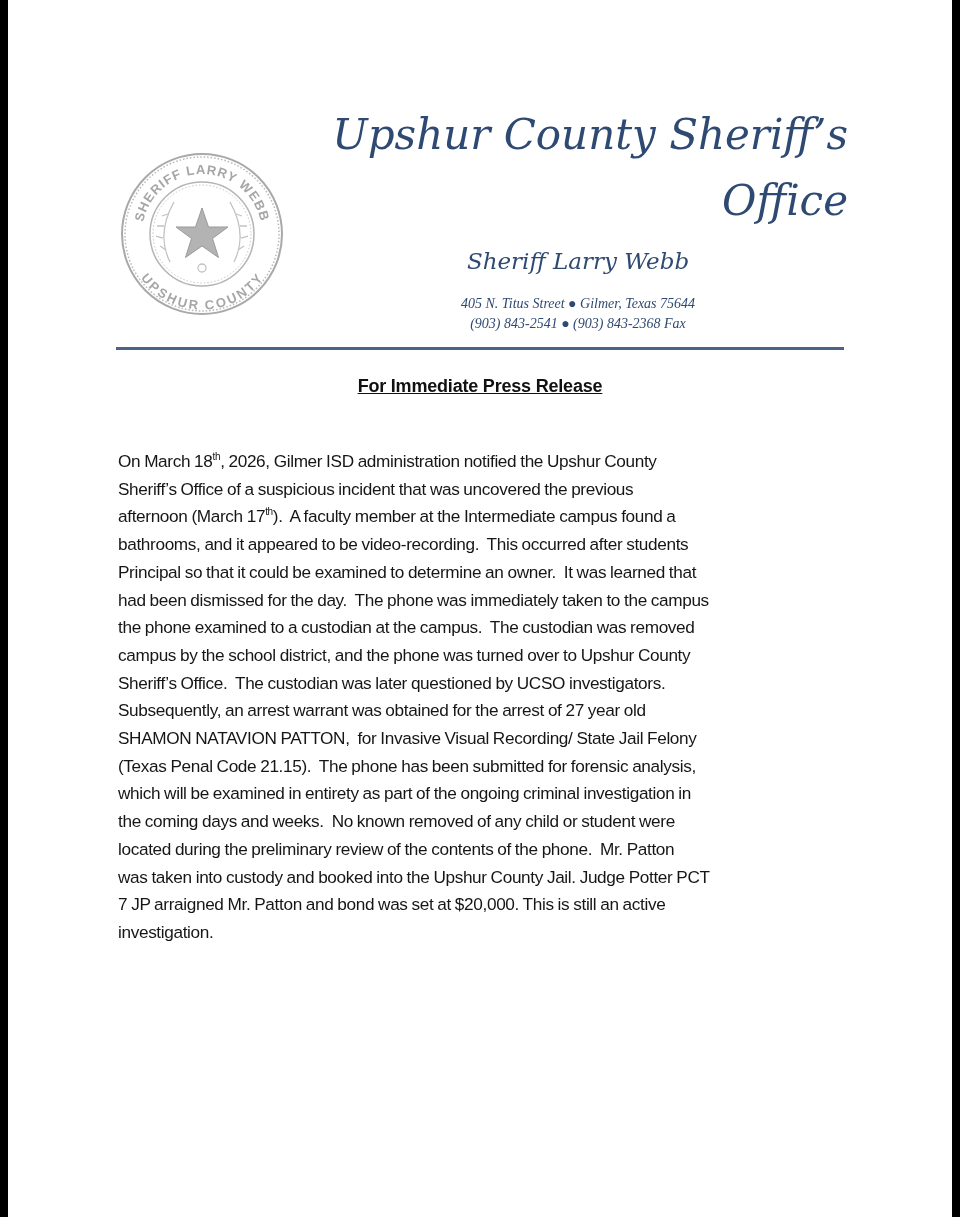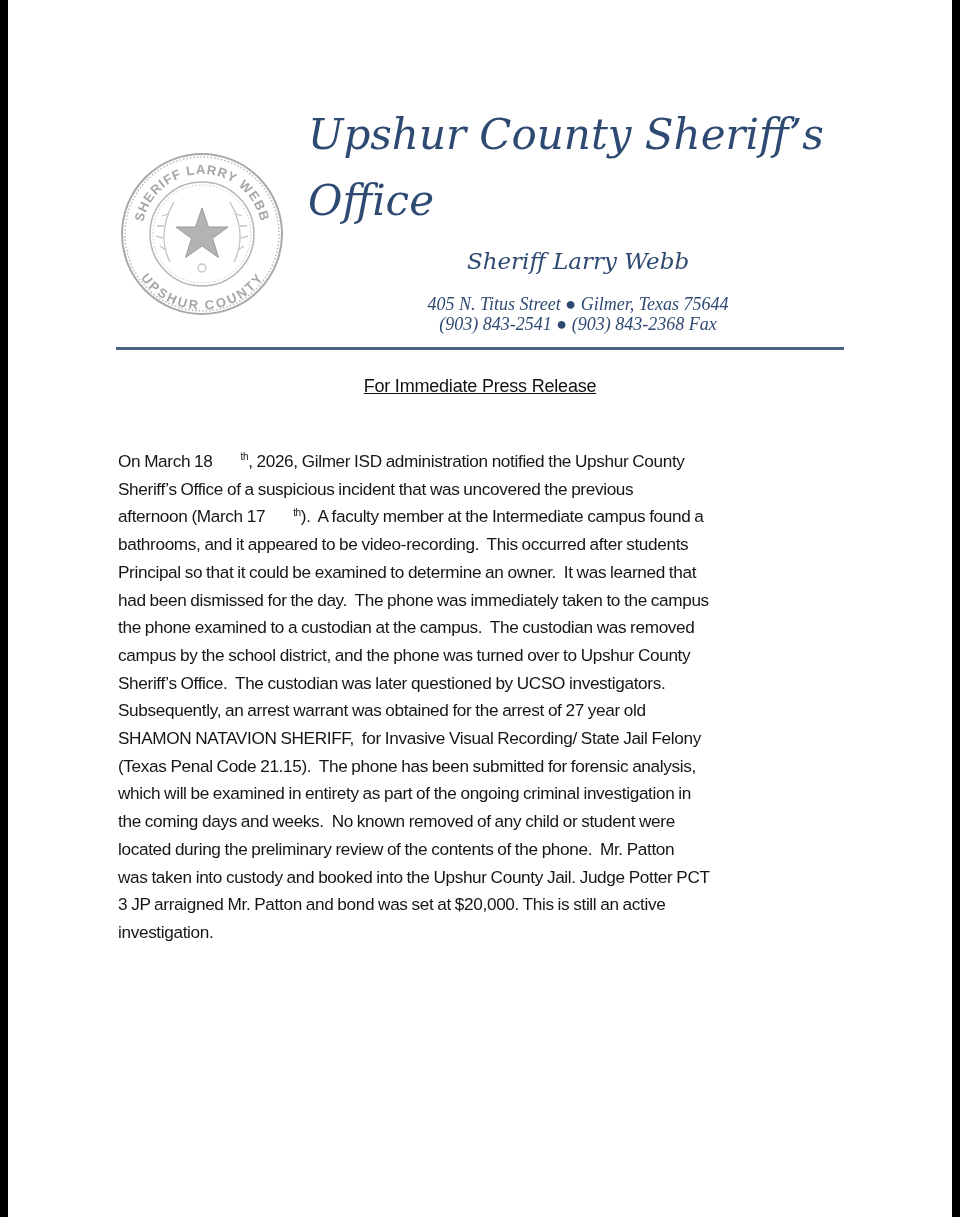--- a/index.html
+++ b/index.html
@@ -26,21 +26,21 @@
       left: 110px;
       top: 150px;
       width: 168px;
       height: 168px;
     }
     .title {
       position: absolute;
       left: 300px;
       top: 102px;
       width: 540px;
-      text-align: left;
+      text-align: right;
       font-family: "DejaVu Serif", serif;
       font-style: italic;
       color: #2f4a72;
       font-size: 42px;
       line-height: 66px;
       letter-spacing: 0px;
     }
     .sheriff-name {
       position: absolute;
       left: 300px;
@@ -55,39 +55,39 @@
     }
     .address {
       position: absolute;
       left: 300px;
       top: 294px;
       width: 540px;
       text-align: center;
       font-family: "Liberation Serif", serif;
       font-style: italic;
       color: #2f4a72;
-      font-size: 18px;
+      font-size: 14px;
       line-height: 20px;
     }
     .rule {
       position: absolute;
       left: 108px;
       top: 347px;
       width: 728px;
       height: 3px;
       background: #4a6487;
     }
     .heading {
       position: absolute;
       left: 108px;
       top: 373px;
       width: 728px;
       text-align: center;
       font-family: "Liberation Sans", sans-serif;
-      font-weight: normal;
+      font-weight: bold;
       font-size: 18px;
       line-height: 26px;
       color: #111111;
       text-decoration: underline;
       letter-spacing: -0.2px;
     }
     .body-text {
       position: absolute;
       left: 110px;
       top: 448px;
@@ -100,21 +100,20 @@
       word-spacing: -0.5px;
     }
     .body-text .line {
       display: block;
       white-space: pre;
     }
     .body-text sup {
       font-size: 10px;
       line-height: 0;
       vertical-align: super;
-      margin-left: 28px;
     }
   </style>
 </head>
 <body>
 
 <div class="page">
 
   <svg class="seal" viewBox="0 0 168 168">
     <defs>
       <path id="arc-top" d="M 24 84 A 60 60 0 0 1 144 84"></path>
@@ -160,23 +159,23 @@
       <span class="line"><span>On March 18</span><sup>th</sup><span>, 2026, Gilmer ISD administration notified the Upshur County</span></span>
       <span class="line"><span>Sheriff’s Office of a suspicious incident that was uncovered the previous</span></span>
       <span class="line"><span>afternoon (March 17</span><sup>th</sup><span>).  A faculty member at the Intermediate campus found a</span></span>
       <span class="line"><span>bathrooms, and it appeared to be video-recording.  This occurred after students</span></span>
       <span class="line"><span>Principal so that it could be examined to determine an owner.  It was learned that</span></span>
       <span class="line"><span>had been dismissed for the day.  The phone was immediately taken to the campus</span></span>
       <span class="line"><span>the phone examined to a custodian at the campus.  The custodian was removed</span></span>
       <span class="line"><span>campus by the school district, and the phone was turned over to Upshur County</span></span>
       <span class="line"><span>Sheriff’s Office.  The custodian was later questioned by UCSO investigators.</span></span>
       <span class="line"><span>Subsequently, an arrest warrant was obtained for the arrest of 27 year old</span></span>
-      <span class="line"><span>SHAMON NATAVION SHERIFF,  for Invasive Visual Recording/ State Jail Felony</span></span>
+      <span class="line"><span>SHAMON NATAVION PATTON,  for Invasive Visual Recording/ State Jail Felony</span></span>
       <span class="line"><span>(Texas Penal Code 21.15).  The phone has been submitted for forensic analysis,</span></span>
       <span class="line"><span>which will be examined in entirety as part of the ongoing criminal investigation in</span></span>
       <span class="line"><span>the coming days and weeks.  No known removed of any child or student were</span></span>
       <span class="line"><span>located during the preliminary review of the contents of the phone.  Mr. Patton</span></span>
       <span class="line"><span>was taken into custody and booked into the Upshur County Jail. Judge Potter PCT</span></span>
-      <span class="line"><span>3 JP arraigned Mr. Patton and bond was set at $20,000. This is still an active</span></span>
+      <span class="line"><span>7 JP arraigned Mr. Patton and bond was set at $20,000. This is still an active</span></span>
       <span class="line"><span>investigation.</span></span>
     </div>
 
 </div>
 
 </body></html>

